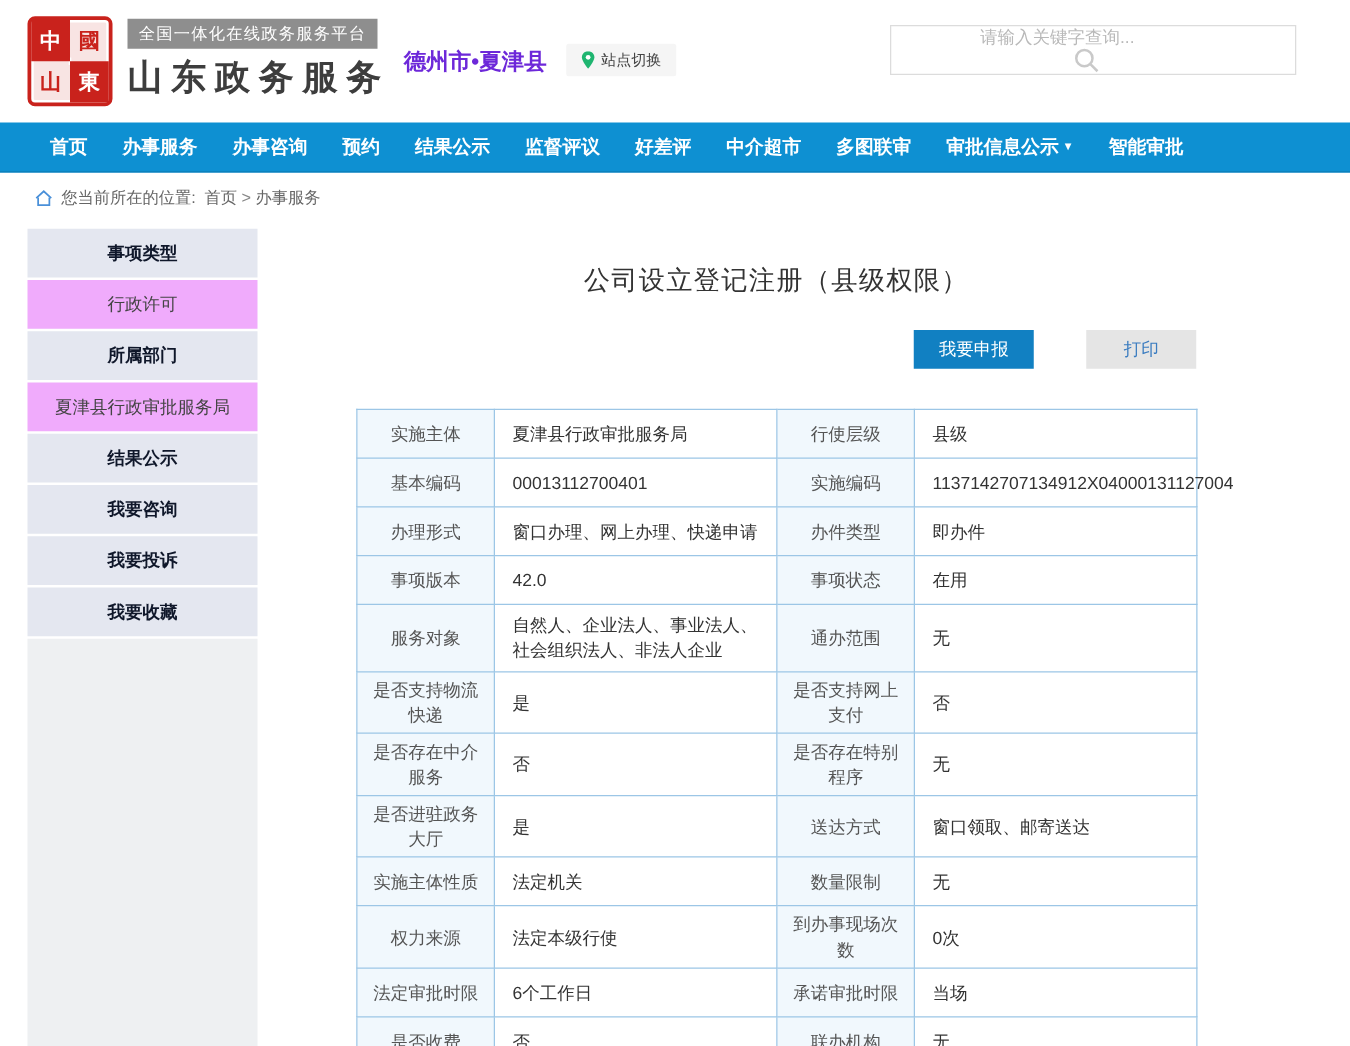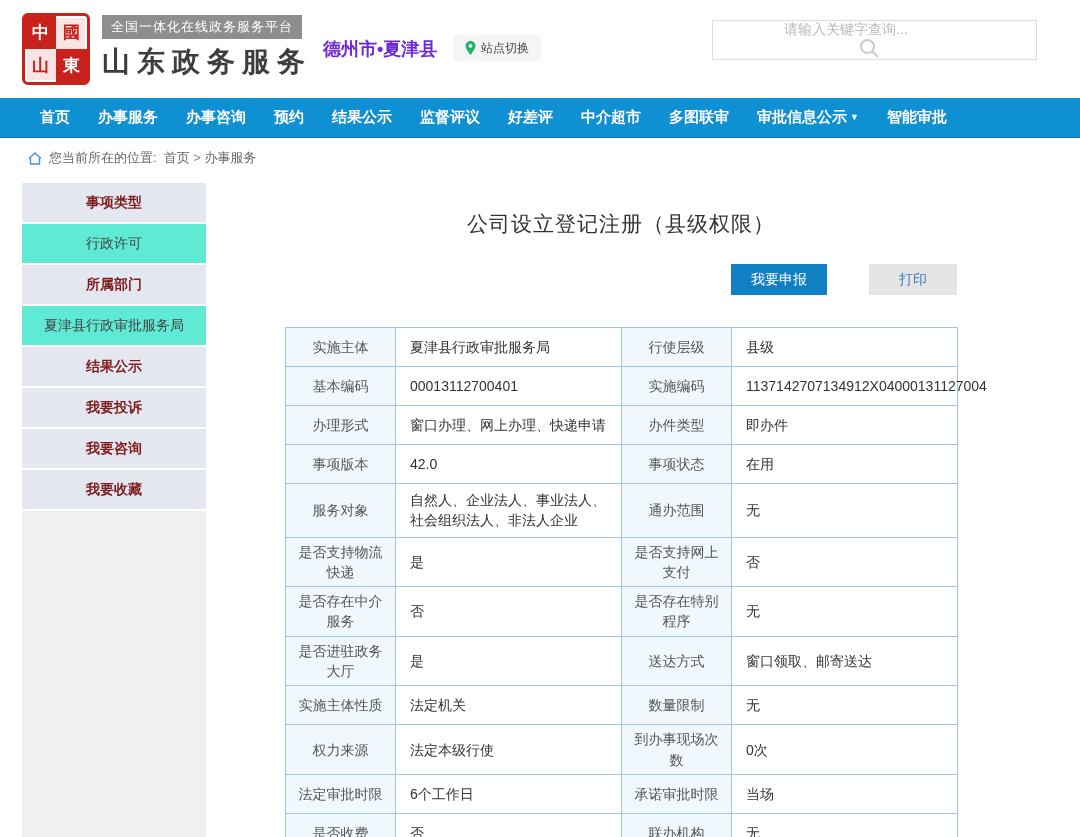--- a/index.html
+++ b/index.html
@@ -61,22 +61,22 @@
     font-size:13px; color:#666; background:#fff;
   }
   .breadcrumb a { color:#666; text-decoration:none; cursor:pointer; }
   .crumb-sep { color:#888; }
   
   .sidebar { position:absolute; left:22px; top:183px; width:184px; }
   .sb-item {
     height:39px; margin-bottom:2px; display:flex; align-items:center;
     justify-content:center; font-size:14px; cursor:pointer;
   }
-  .sb-header { background:#e4e7f0; color:#7f1d1d; font-weight:bold; }
-  .sb-sub { background:#5eead4; color:#444;text-align:center; }
+  .sb-header { background:#e4e7f0; color:#0f172a; font-weight:bold; }
+  .sb-sub { background:#f0abfc; color:#444;text-align:center; }
   .sb-filler { position:absolute; left:22px; top:511px; width:184px; height:326px; background:#eef0f2; }
   
   .main-title {
     position:absolute; top:210px; left:285px; width:672px; text-align:center;
     font-size:21px; font-weight:500; color:#333; letter-spacing:1px;
   }
   .btn-row {
     position:absolute; top:264px; left:285px; width:672px;
     display:flex; justify-content:flex-end; gap:16px;
   }
@@ -153,22 +153,22 @@
   <span>您当前所在的位置:</span>
   <span id="crumb-links"><a>首页</a><span class="crumb-sep"> &gt; </span><a>办事服务</a></span>
 </div>
 
 <div class="sidebar">
     <div class="sb-item sb-header">事项类型</div>
     <div class="sb-item sb-sub">行政许可</div>
     <div class="sb-item sb-header">所属部门</div>
     <div class="sb-item sb-sub">夏津县行政审批服务局</div>
     <div class="sb-item sb-header">结果公示</div>
+    <div class="sb-item sb-header">我要咨询</div>
     <div class="sb-item sb-header">我要投诉</div>
-    <div class="sb-item sb-header">我要咨询</div>
     <div class="sb-item sb-header">我要收藏</div>
   </div>
 <div class="sb-filler"></div>
 
 <div class="main-title">公司设立登记注册（县级权限）</div>
 
 <div class="btn-row">
   <button class="btn btn-apply">我要申报</button>
   <button class="btn btn-print">打印</button>
 </div>

